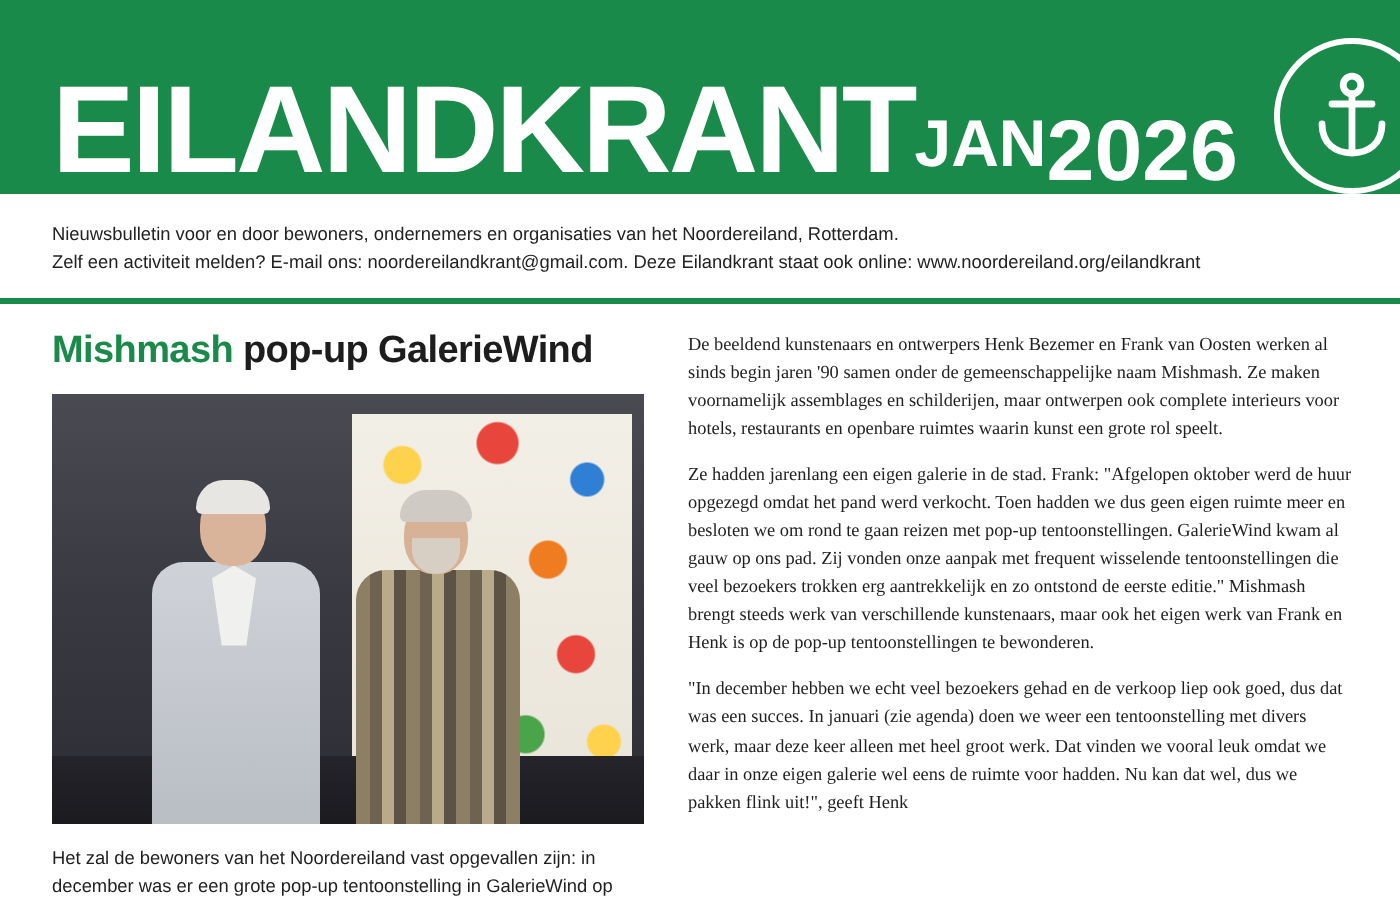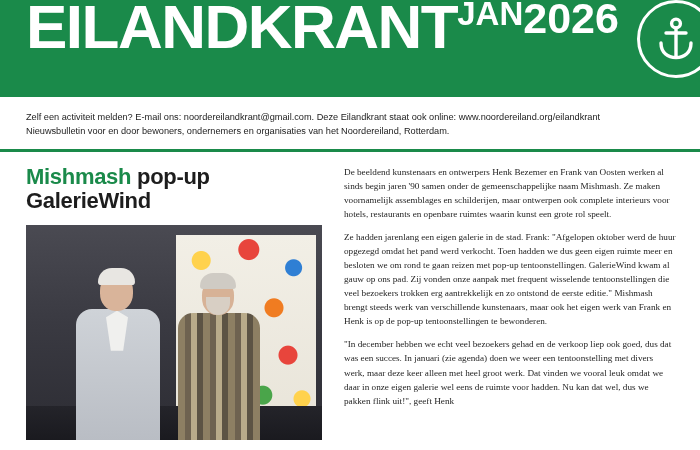--- a/index.html
+++ b/index.html
@@ -21,21 +21,21 @@
     background: #ffffff;
     box-sizing: border-box;
   }
 
   
   .masthead {
     position: relative;
     height: 97px;
     background: #1a8a4a;
     display: flex;
-    align-items: flex-start;
+    align-items: flex-end;
     padding: 0 14px 0 26px;
     box-sizing: border-box;
   }
   .masthead-title {
     font-family: "Liberation Sans", sans-serif;
     font-weight: bold;
     font-size: 62px;
     letter-spacing: -1.5px;
     color: #ffffff;
     line-height: 1;
@@ -113,21 +113,21 @@
   }
   .col-left {
     width: 296px;
     flex: 0 0 296px;
   }
   .col-right {
     flex: 1 1 auto;
   }
 
   .headline {
-    font-size: 22px;
+    font-size: 19px;
     font-weight: bold;
     line-height: 1.12;
     margin: 0 0 11px 0;
     letter-spacing: -0.3px;
   }
   .headline .hl-green { color: #1a8a4a; }
   .headline .hl-dark { color: #1d1d1d; }
 
   
   .photo {
@@ -254,22 +254,22 @@
             <line x1="12" y1="17" x2="32" y2="17"></line>
             <path d="M7 27 C7 37 14 41.5 22 41.5 C30 41.5 37 37 37 27"></path>
           </g>
         </svg>
       </span>
     </div>
   </div>
   <div class="masthead-rule"></div>
 
   <div class="standfirst">
+    <div>Nieuwsbulletin voor en door bewoners, ondernemers en organisaties van het Noordereiland, Rotterdam.</div>
     <div>Zelf een activiteit melden? E-mail ons: noordereilandkrant@gmail.com. Deze Eilandkrant staat ook online: www.noordereiland.org/eilandkrant</div>
-    <div>Nieuwsbulletin voor en door bewoners, ondernemers en organisaties van het Noordereiland, Rotterdam.</div>
   </div>
   <div class="divider"></div>
 
   <div class="content">
 
     <div class="col-left">
       <h1 class="headline">
         <span class="hl-green">Mishmash</span>
         <span class="hl-dark">pop-up GalerieWind</span>
       </h1>

